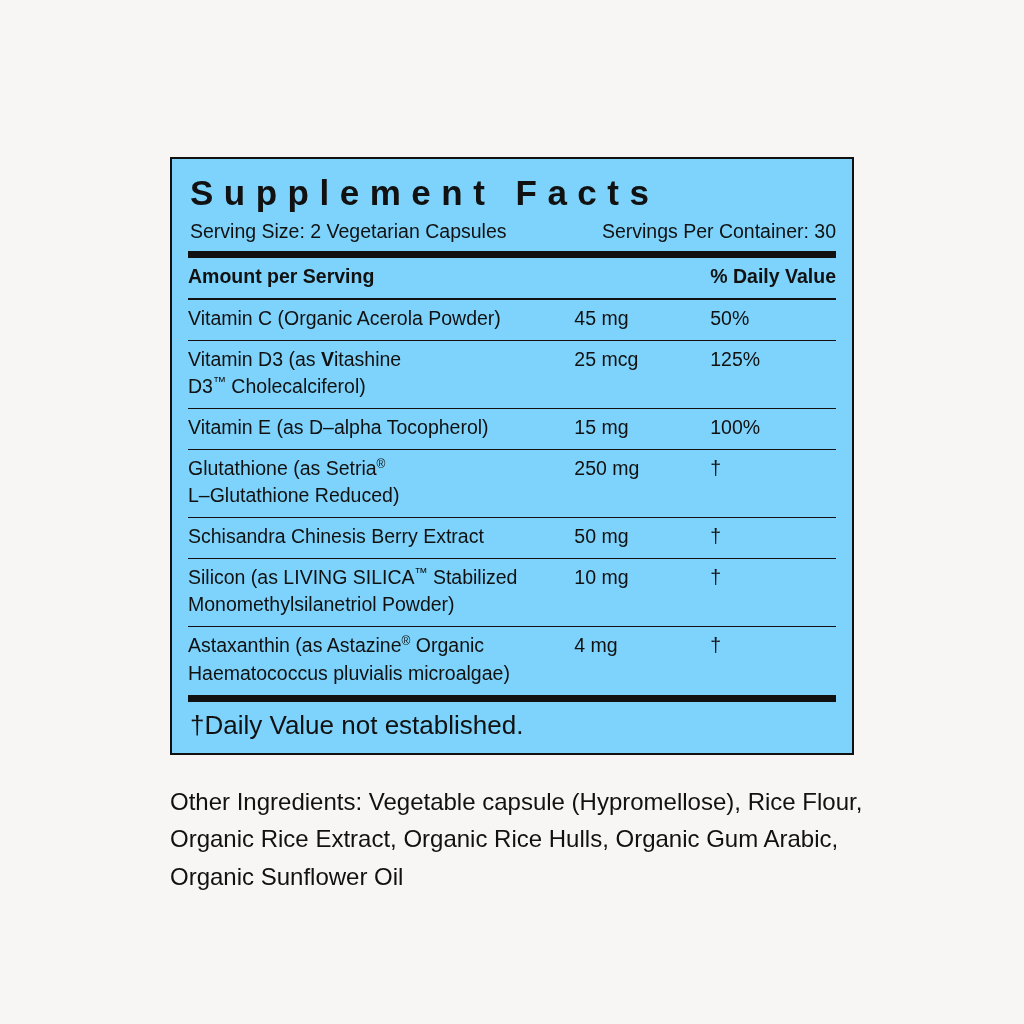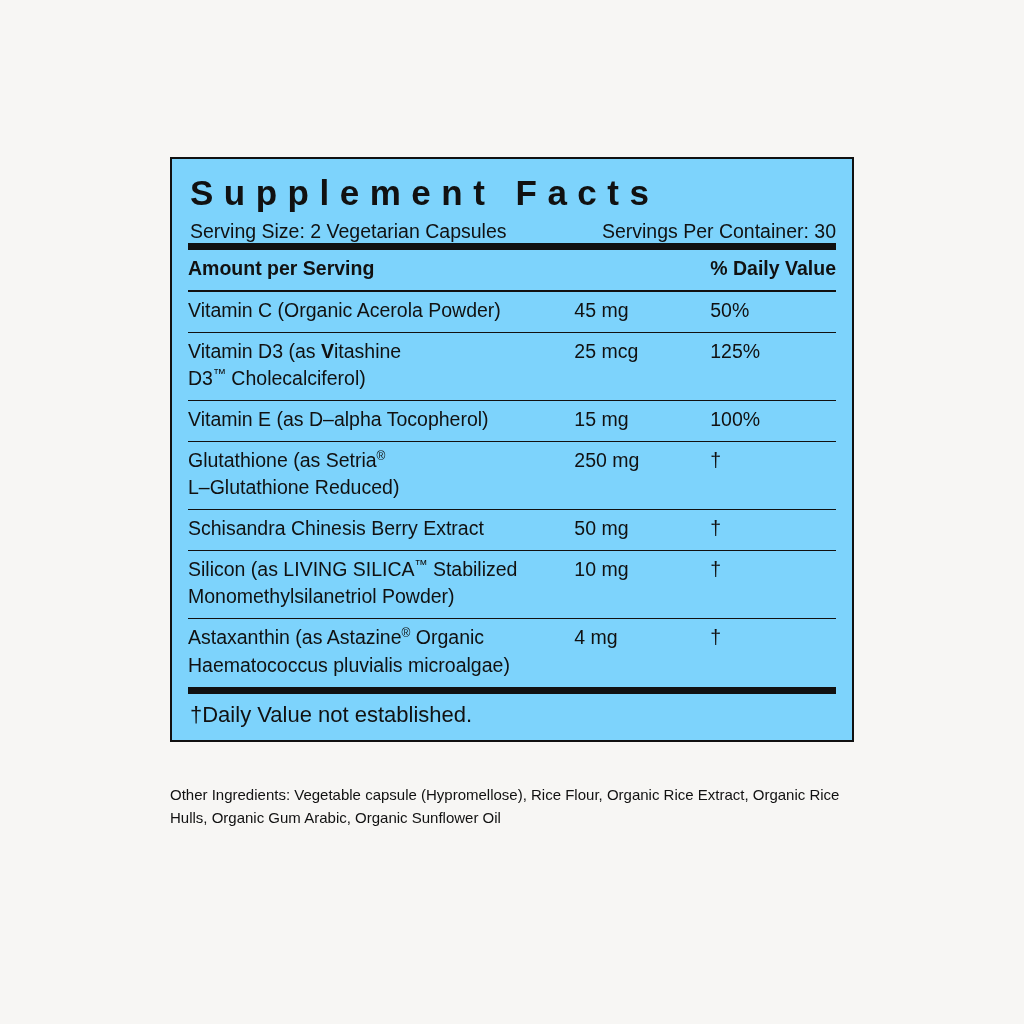--- a/index.html
+++ b/index.html
@@ -37,21 +37,21 @@
     padding-left: 2px;
     white-space: nowrap;
   }
 
   .serving-row {
     display: flex;
     justify-content: space-between;
     align-items: center;
     font-size: 19.5px;
     padding-top: 7px;
-    padding-bottom: 0;
+    padding-bottom: 8px;
     padding-left: 2px;
   }
   .serving-row .right {
     padding-right: 0px;
     margin-left: 16px;
   }
 
   .rule-thick {
     border-top: 7px solid #111111;
     margin: 0;
@@ -106,31 +106,31 @@
   .tm {
     font-size: 13px;
     vertical-align: super;
     line-height: 0;
   }
   .bold-v {
     font-weight: bold;
   }
 
   .footnote {
-    font-size: 22px;
+    font-size: 26px;
     padding: 8px 0 12px 2px;
   }
 
   
   .other-ing {
     position: absolute;
     left: 170px;
     top: 783px;
     width: 700px;
-    font-size: 15px;
+    font-size: 24px;
     line-height: 1.56;
   }
 </style>
 </head>
 <body>
 
 <div class="facts-panel">
 
   <div class="facts-title">Supplement Facts</div>
 

